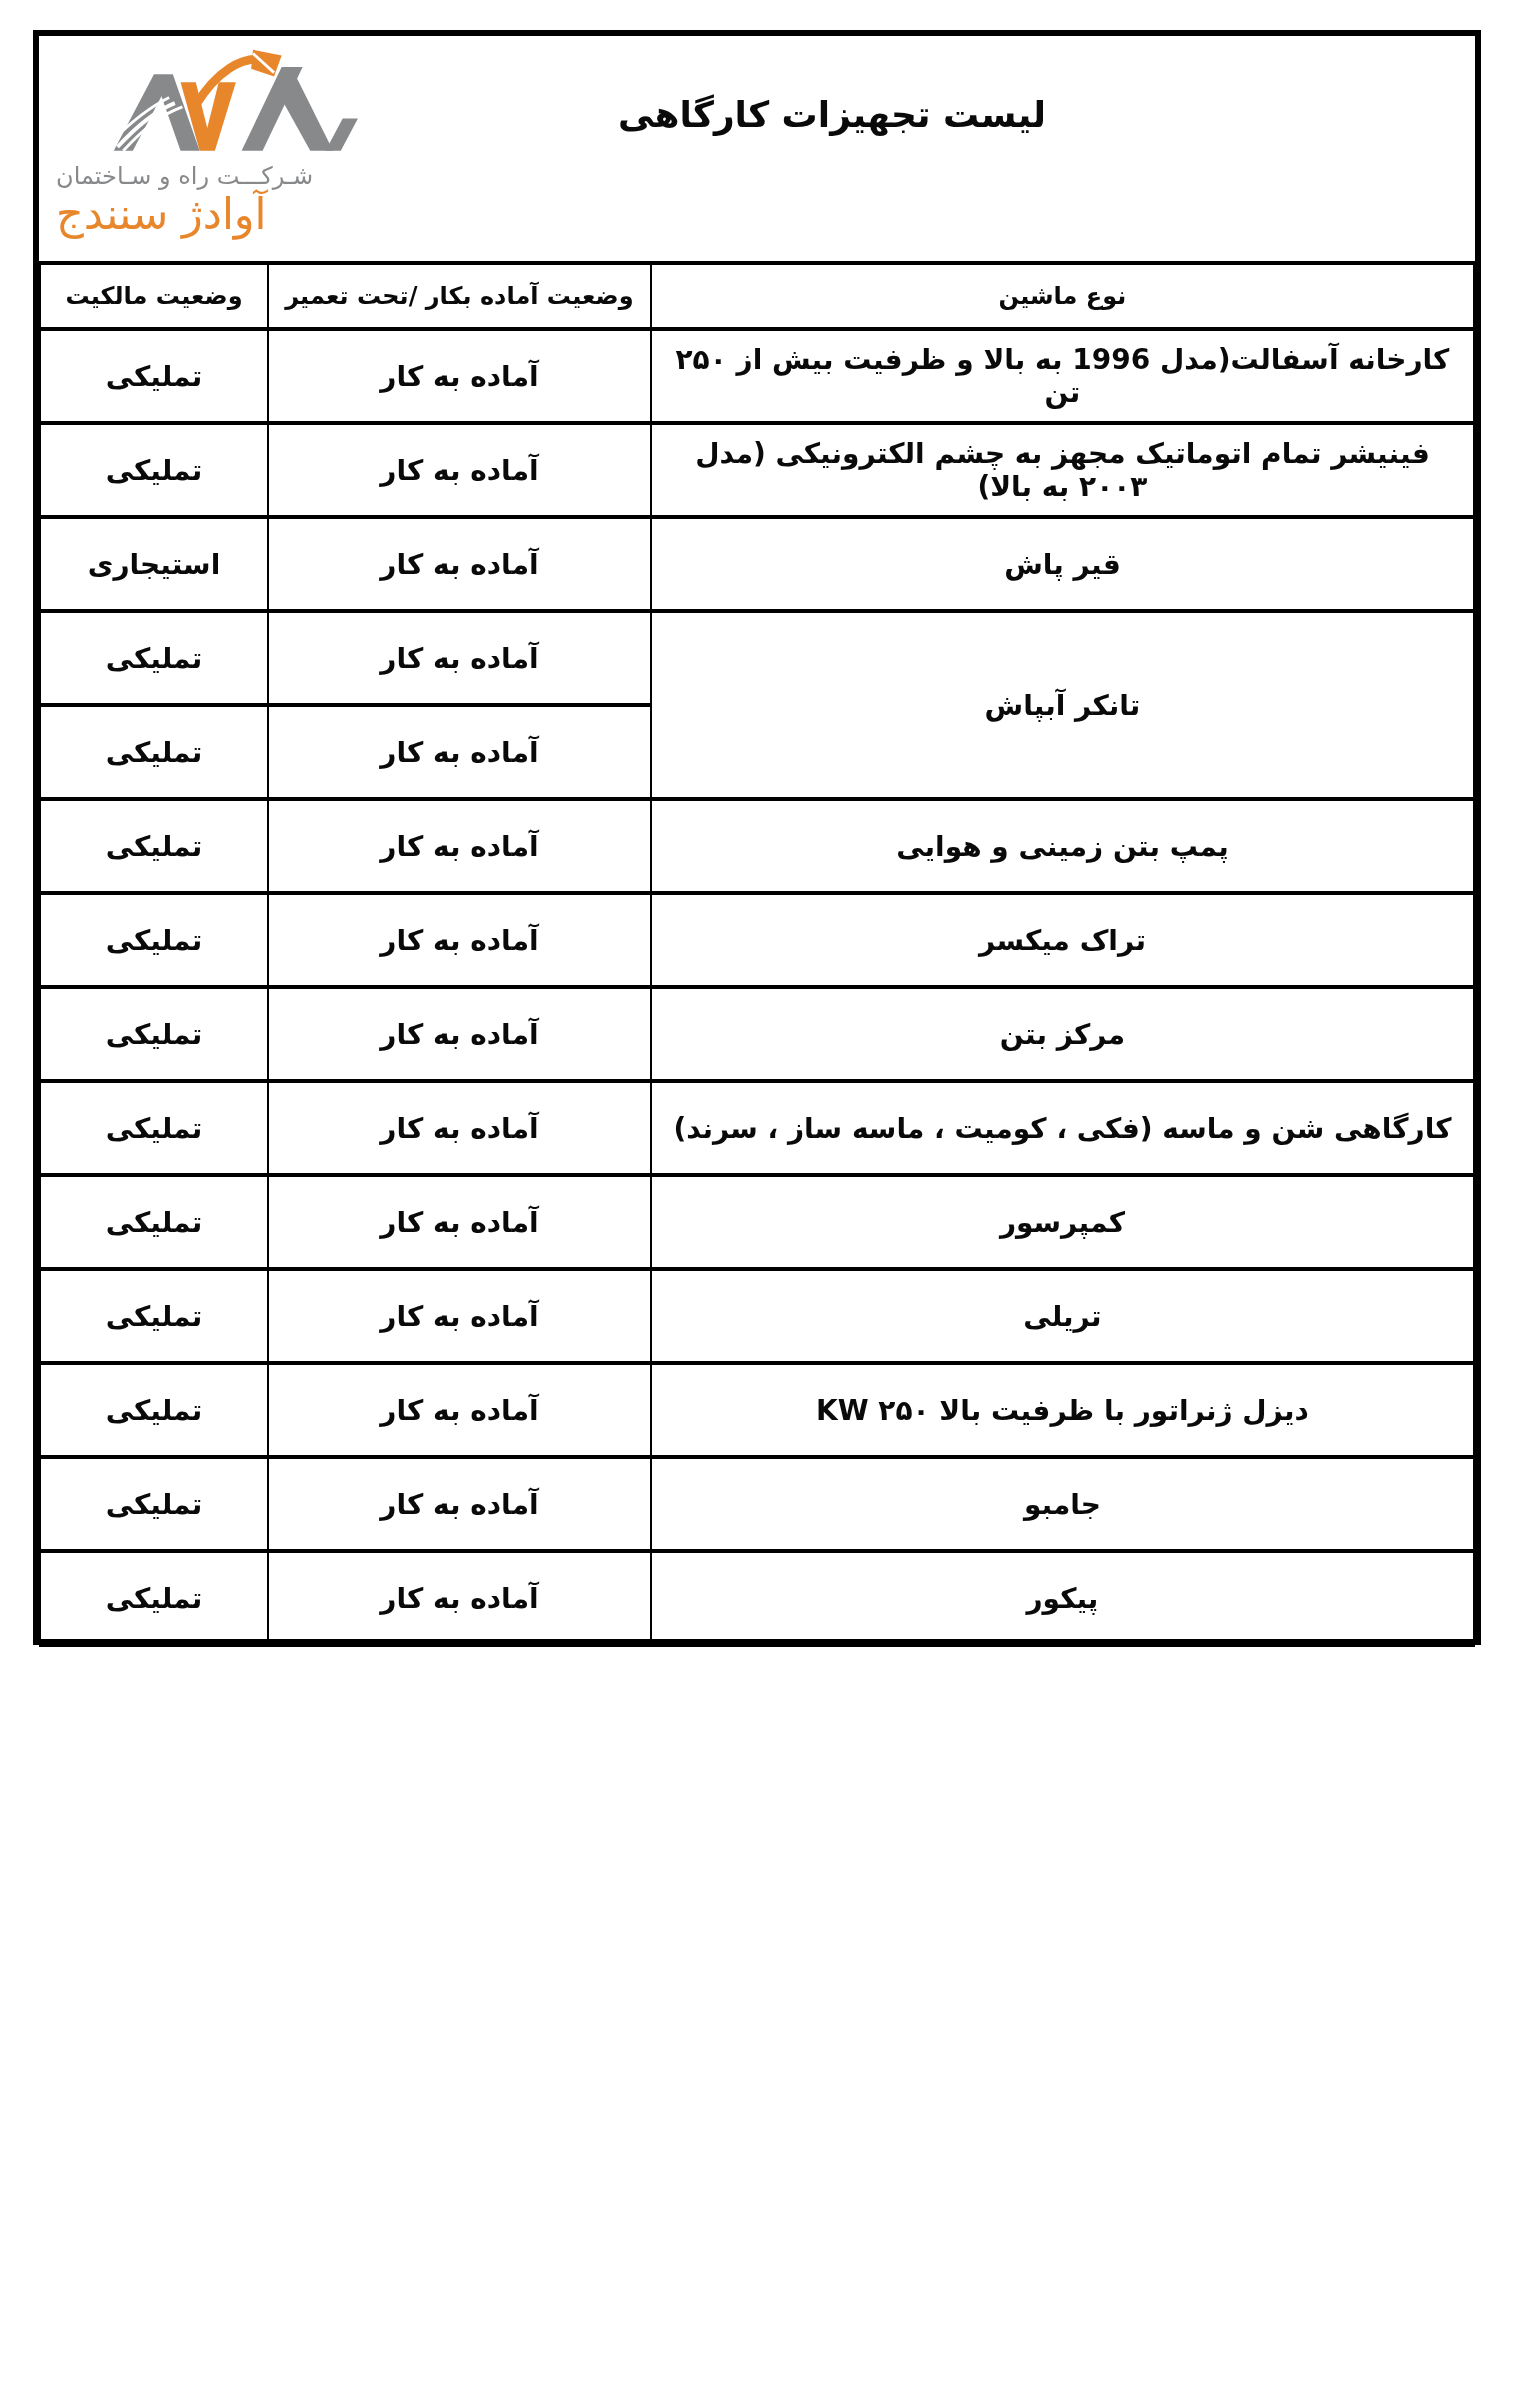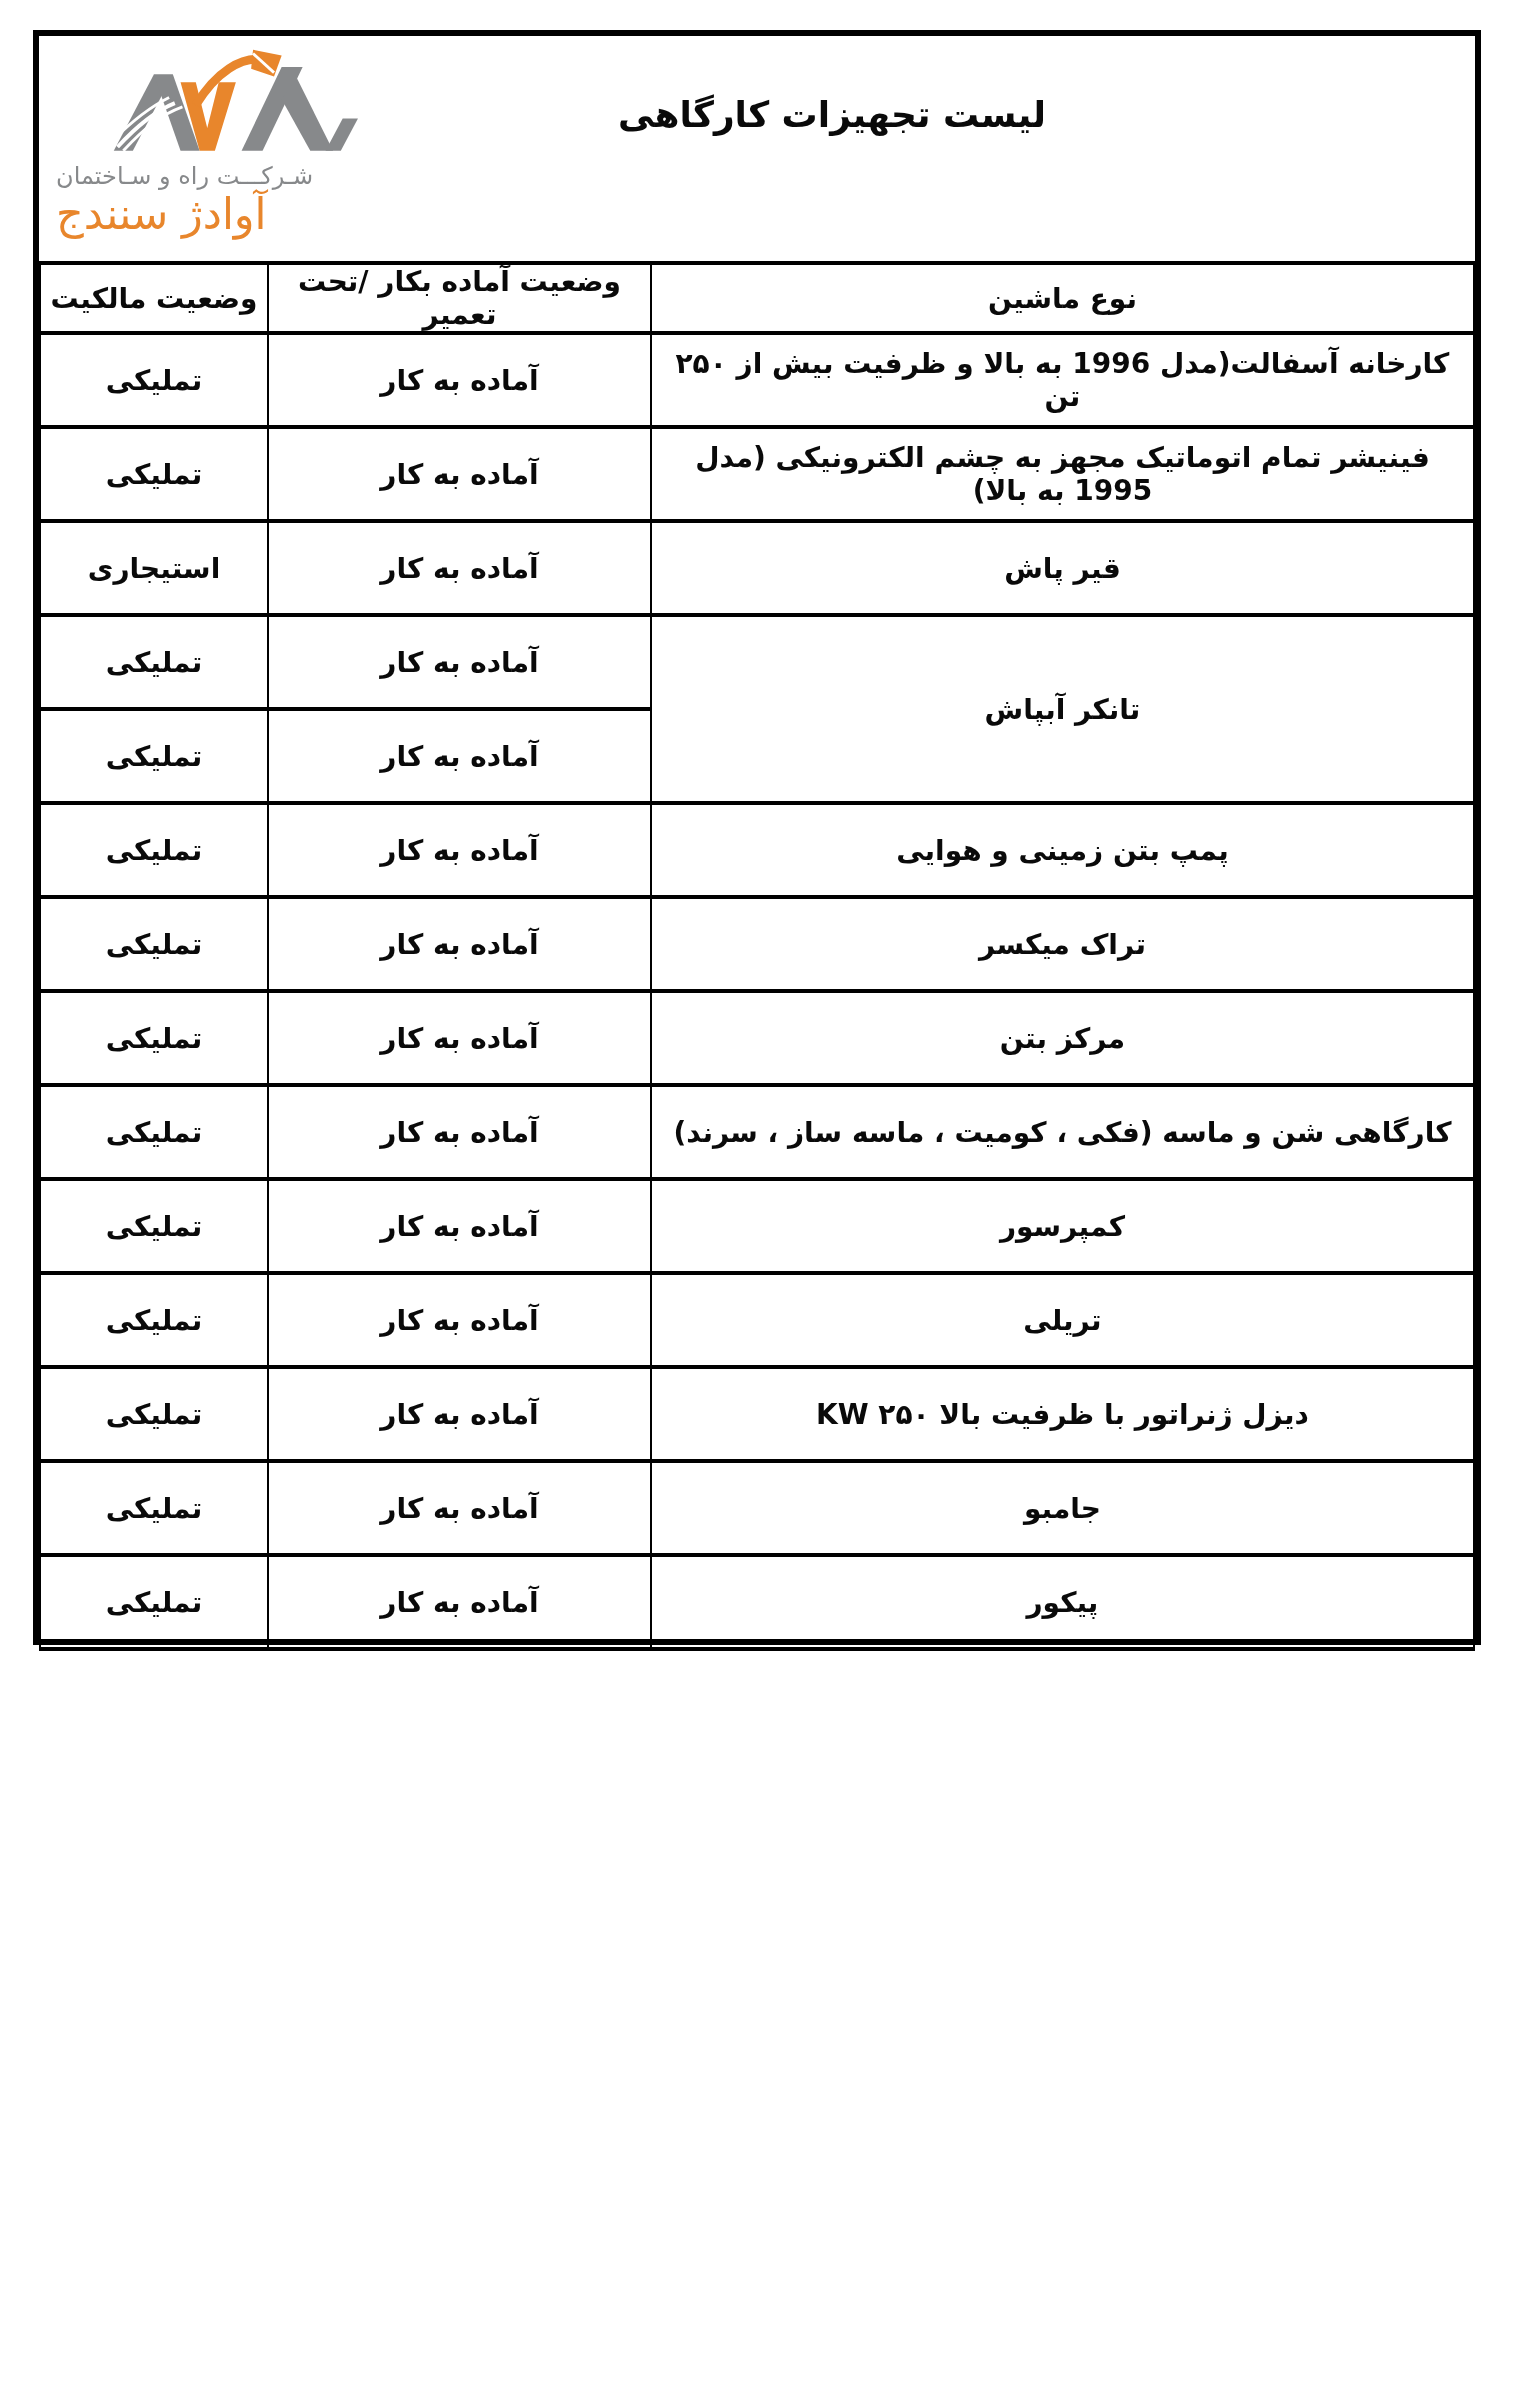--- a/index.html
+++ b/index.html
@@ -71,21 +71,21 @@
   .equip th,.equip td{
     border:solid #000;
     border-width:4.7px 2.8px;
     text-align:center;
     vertical-align:middle;
     font-weight:700;
     padding:0 9.4px;
   }
   .equip thead th{
     height:66px;
-    font-size:28px;
+    font-size:24px;
   }
   .equip tbody td{
     height:94px;
     font-size:28px;
   }
 </style>
 </head>
 <body>
 
 <div class="sheet">
@@ -133,21 +133,21 @@
         <th>وضعیت مالکیت</th>
       </tr>
     </thead>
     <tbody>
       <tr>
         <td>کارخانه آسفالت(مدل 1996 به بالا و ظرفیت بیش از ۲۵۰ تن</td>
         <td>آماده به کار</td>
         <td>تملیکی</td>
       </tr>
       <tr>
-        <td>فینیشر تمام اتوماتیک مجهز به چشم الکترونیکی (مدل 1995 به بالا)</td>
+        <td>فینیشر تمام اتوماتیک مجهز به چشم الکترونیکی (مدل ۲۰۰۳ به بالا)</td>
         <td>آماده به کار</td>
         <td>تملیکی</td>
       </tr>
       <tr>
         <td>قیر پاش</td>
         <td>آماده به کار</td>
         <td>استیجاری</td>
       </tr>
       <tr>
         <td rowspan="2">تانکر آبپاش</td>

